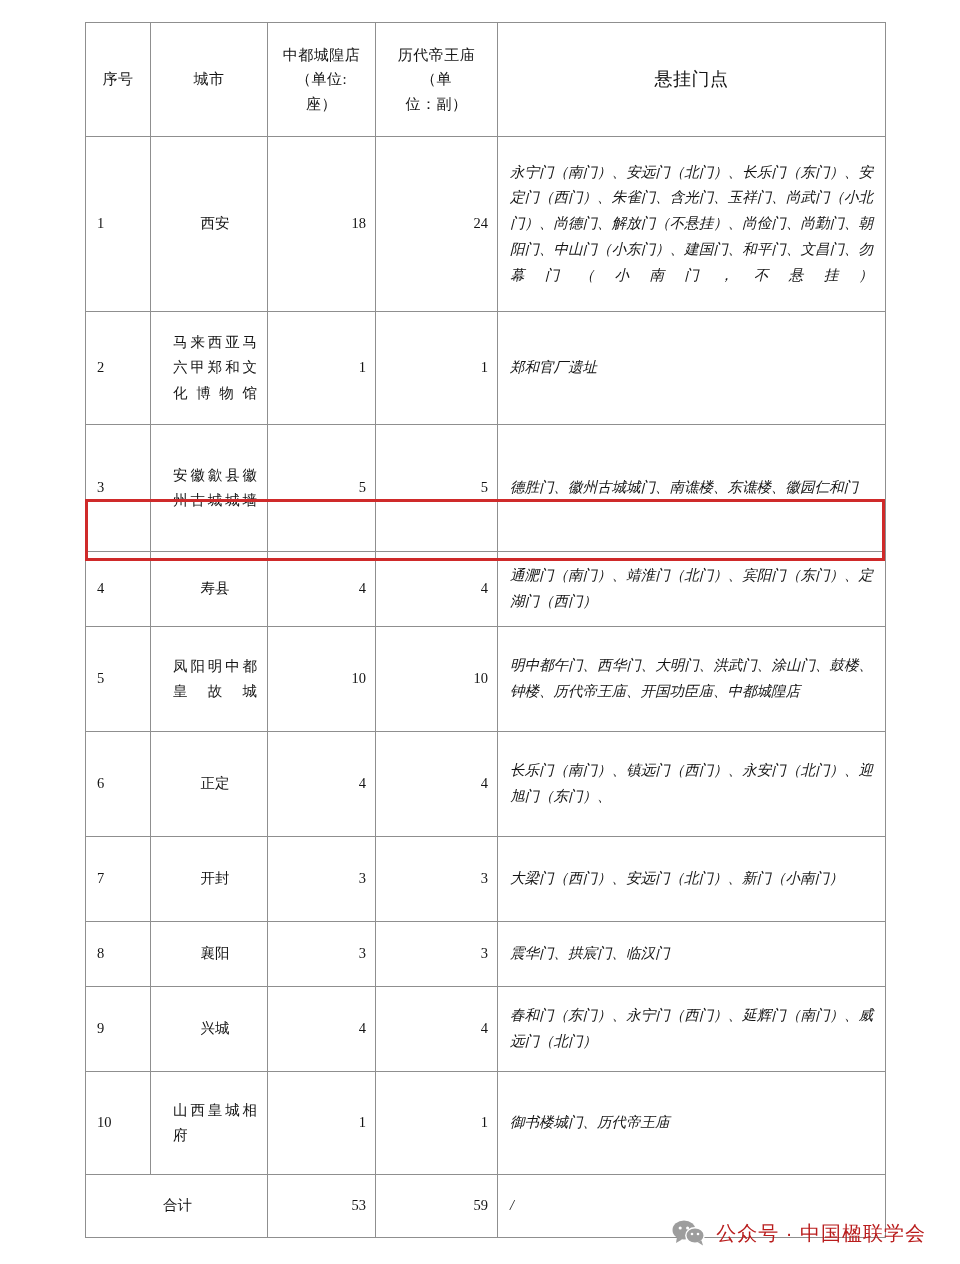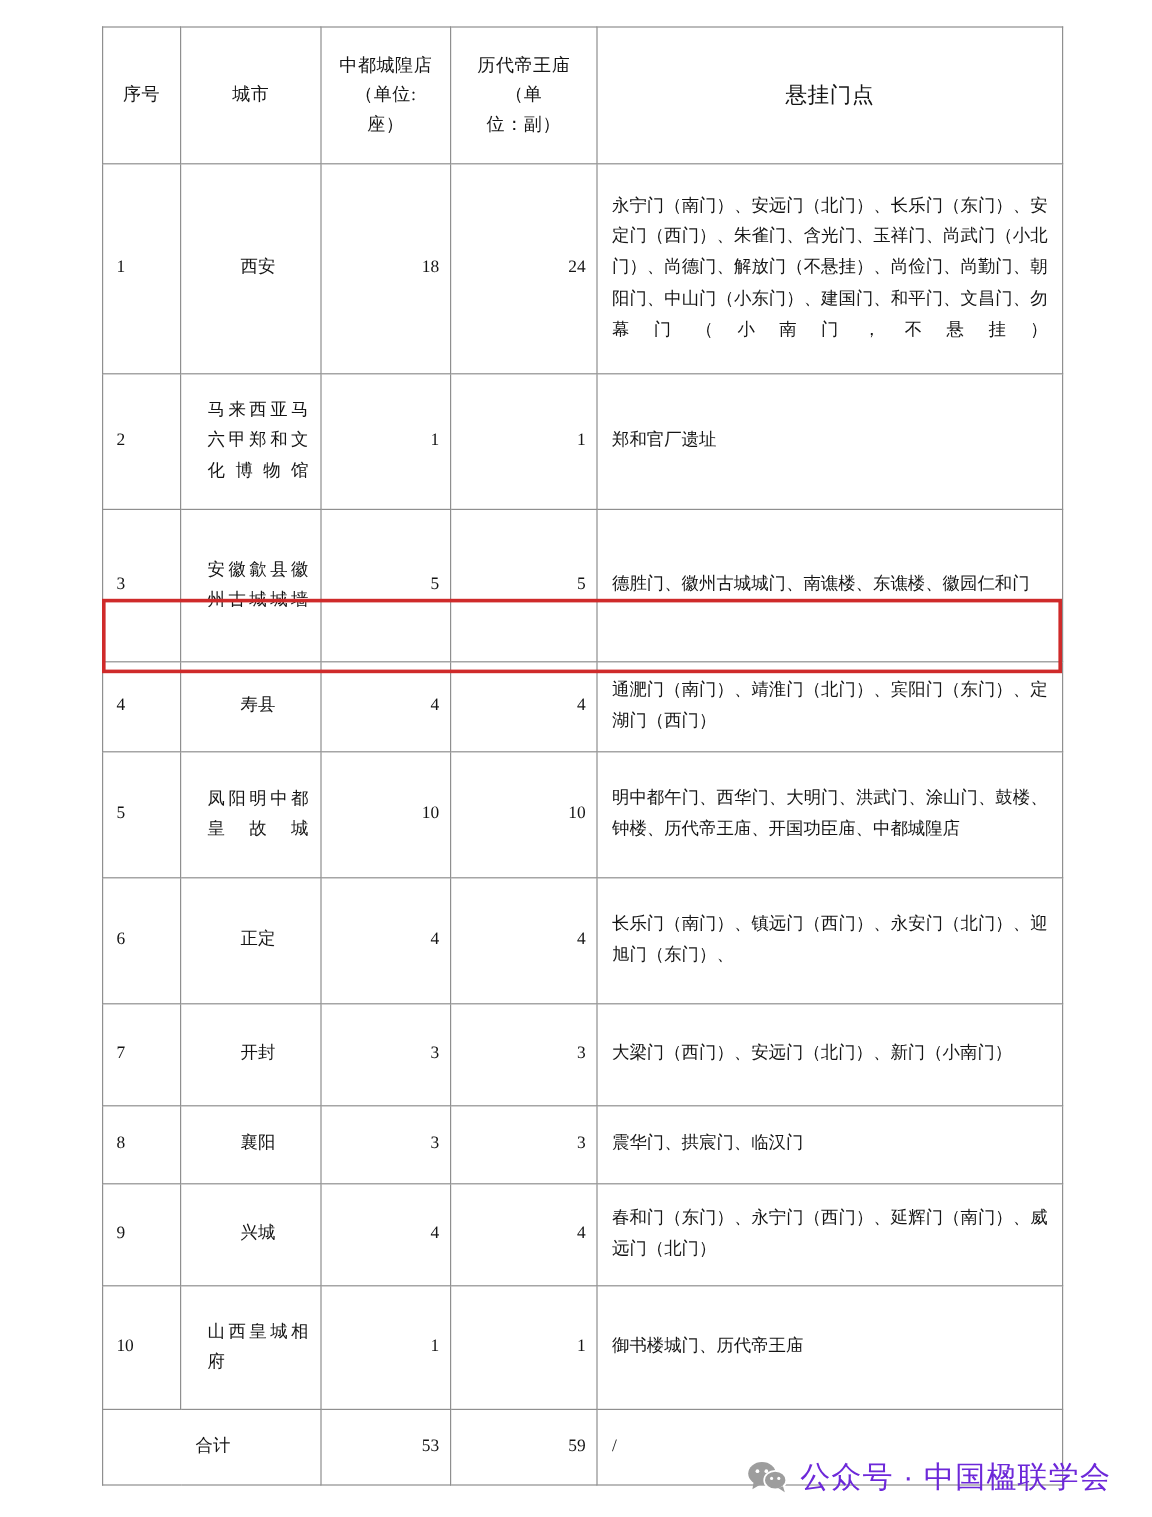--- a/index.html
+++ b/index.html
@@ -93,20 +93,21 @@
     font-size: 14.5px;
     padding-left: 11px;
   }
   tbody td.spots {
     text-align: justify;
     text-align-last: left;
     font-size: 14.5px;
     line-height: 1.78;
     padding-left: 12px;
     padding-right: 12px;
+    font-style: italic;
   }
   tbody td.spots.justified {
     text-align-last: justify;
   }
 
   
   tr.r1 td { height: 162px; }
   tr.r2 td { height: 100px; }
   tr.r3 td { height: 114px; }
   tr.r4 td { height: 62px;  }
@@ -146,23 +147,23 @@
     gap: 11px;
     color: #9a9a9a;
   }
   .footer .wechat-icon {
     display: block;
     width: 33px;
     height: 28px;
   }
   .footer .footer-text {
     font-family: "Liberation Sans", "DejaVu Sans", sans-serif;
-    font-size: 25px;
+    font-size: 20px;
     letter-spacing: 1px;
-    color: #6d28d9;
+    color: #b91c1c;
     white-space: nowrap;
   }
 </style>
 </head>
 <body>
 
 <div class="page">
 
   <div class="table-wrap">
     <table class="gate-table">

